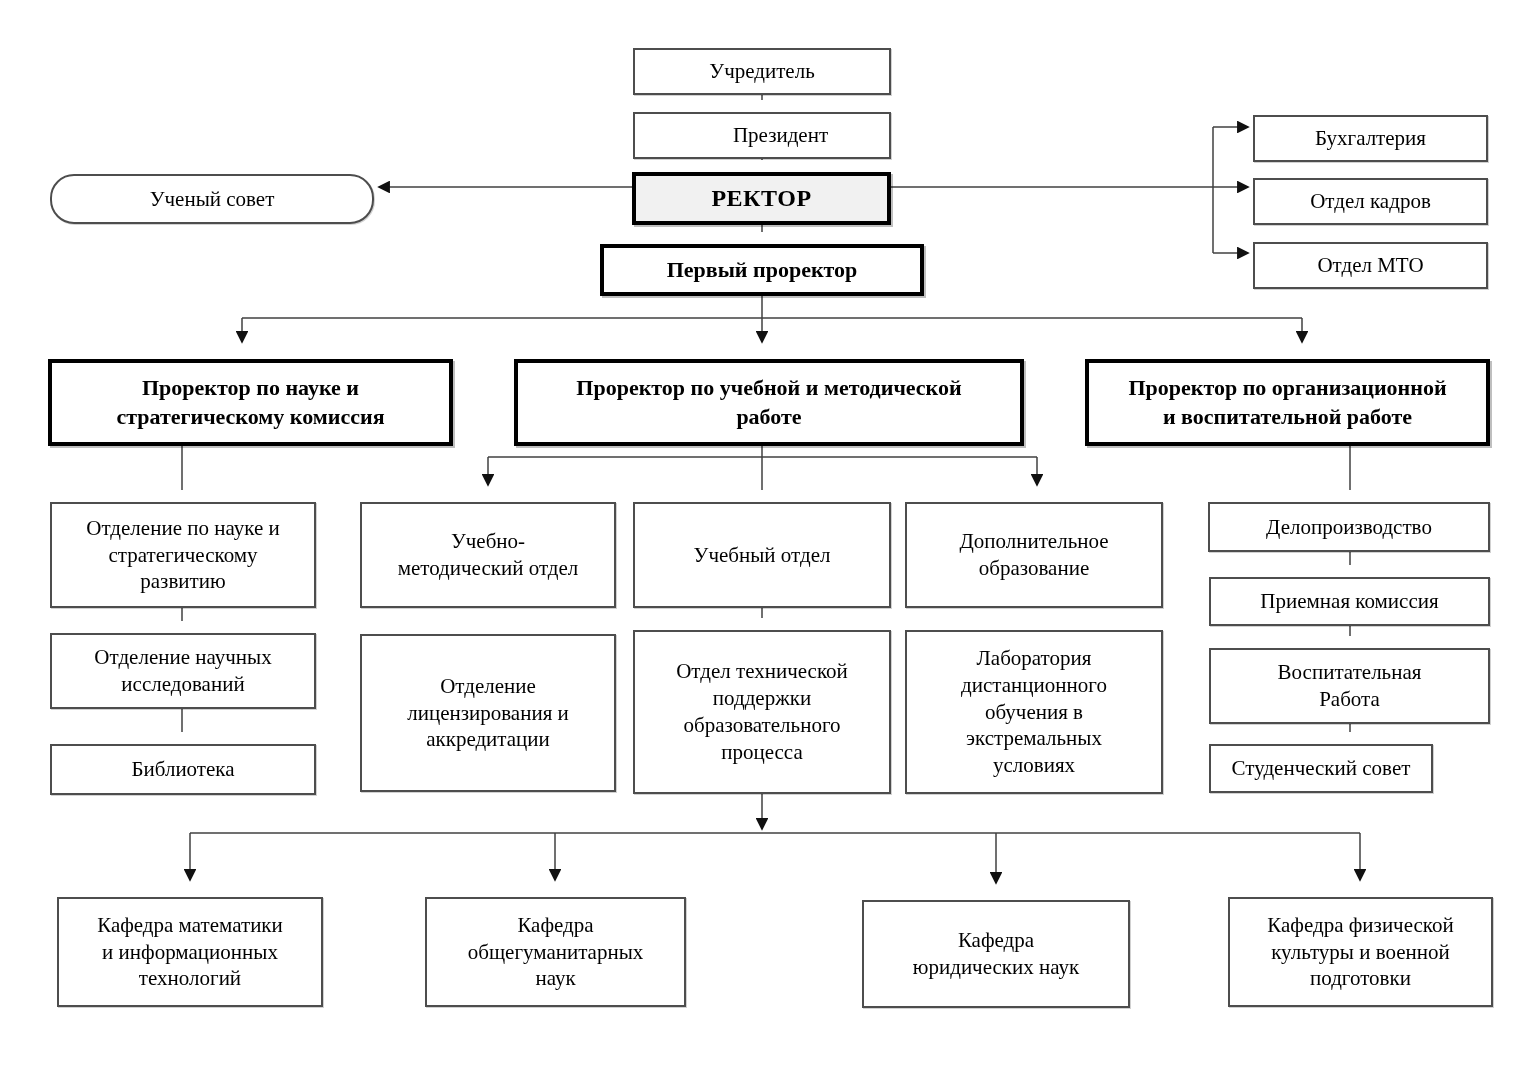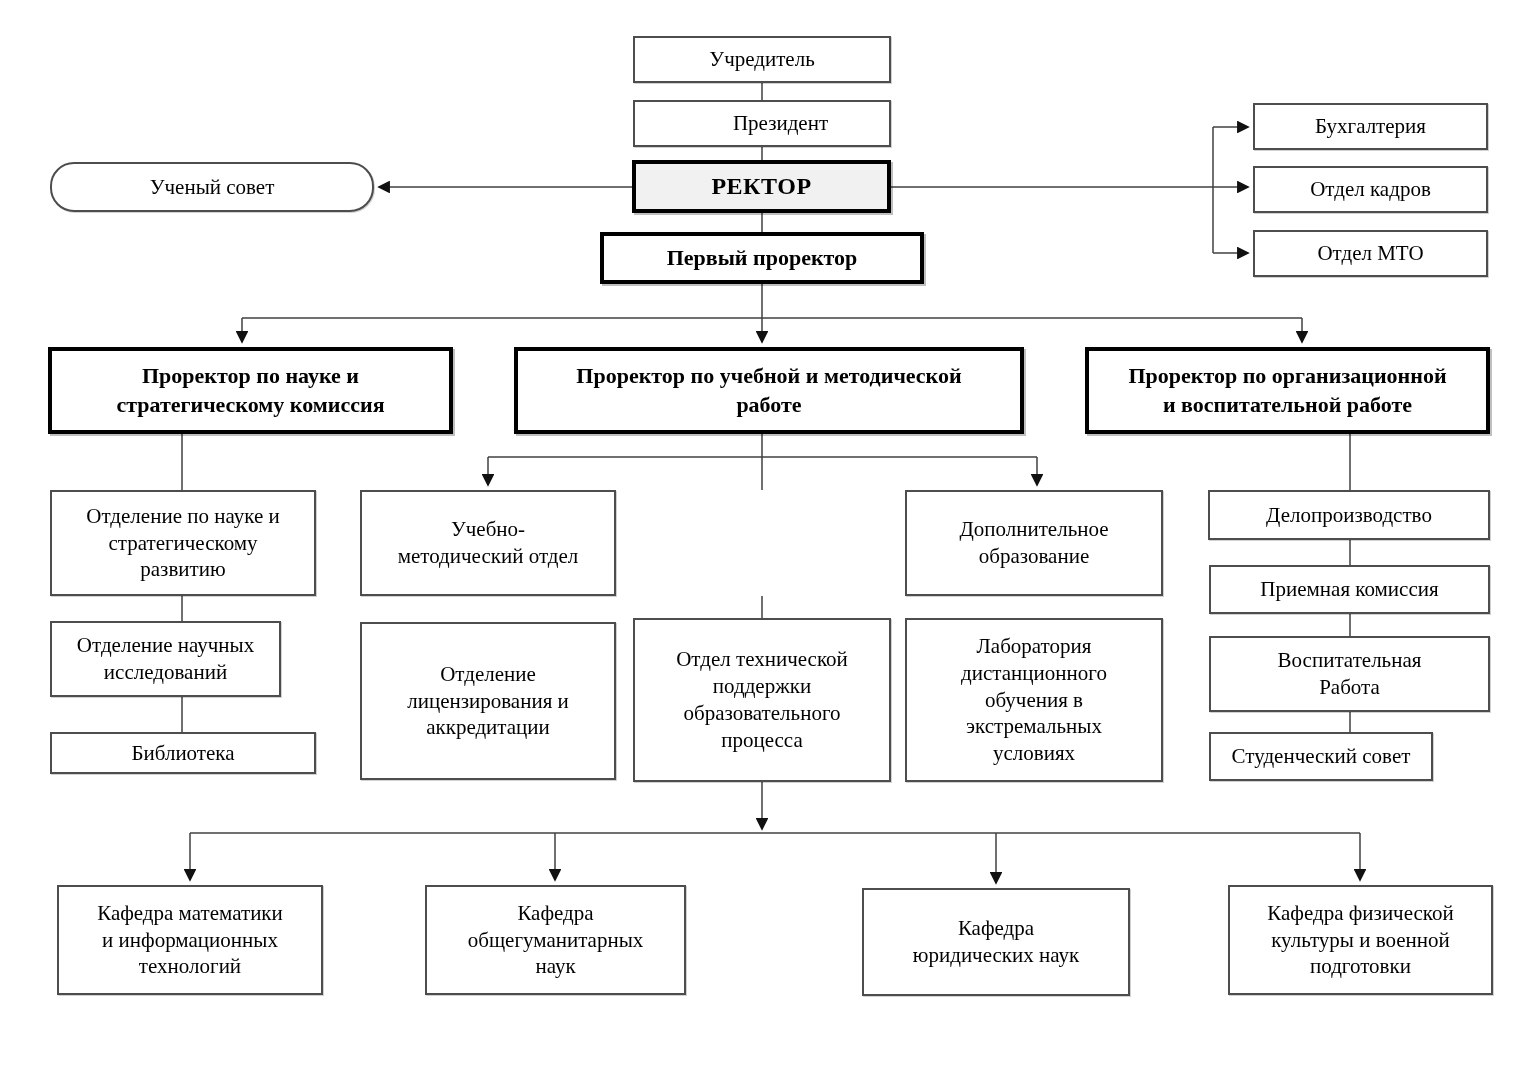--- a/index.html
+++ b/index.html
@@ -20,20 +20,21 @@
     align-items: center;
     justify-content: center;
     text-align: center;
     white-space: pre-line;
     background: #ffffff;
     border: 2px solid #4d4d4d;
     font-size: 21px;
     line-height: 1.28;
     padding: 2px 6px;
     box-shadow: 1px 1px 0 rgba(0,0,0,0.18);
+    margin-top: 12px;
   }
   .bold {
     border: 4px solid #000000;
     font-weight: bold;
     font-size: 22px;
     box-shadow: 2px 2px 0 rgba(0,0,0,0.25);
   }
   .rector {
     background: #f1f1f1;
     font-size: 24px;
@@ -107,26 +108,27 @@
   <div class="box bold" style="left:48px; top:347px; width:405px; height:87px;">Проректор по науке и
 стратегическому комиссия</div>
   <div class="box bold" style="left:514px; top:347px; width:510px; height:87px;">Проректор по учебной и методической
 работе</div>
   <div class="box bold" style="left:1085px; top:347px; width:405px; height:87px;">Проректор по организационной
 и воспитательной работе</div>
 
   <div class="box" style="left:50px; top:490px; width:266px; height:106px;">Отделение по науке и
 стратегическому
 развитию</div>
-  <div class="box" style="left:50px; top:621px; width:231px; height:76px;">Отделение научных
+  <div class="box" style="left:50px; top:621px; width:266px; height:76px;">Отделение научных
 исследований</div>
-  <div class="box" style="left:50px; top:732px; width:266px; height:42px;">Библиотека</div>
+  <div class="box" style="left:50px; top:732px; width:266px; height:51px;">Библиотека</div>
 
   <div class="box" style="left:360px; top:490px; width:256px; height:106px;">Учебно-
 методический отдел</div>
+  <div class="box" style="left:633px; top:490px; width:258px; height:106px;">Учебный отдел</div>
   <div class="box" style="left:905px; top:490px; width:258px; height:106px;">Дополнительное
 образование</div>
 
   <div class="box" style="left:360px; top:622px; width:256px; height:158px;">Отделение
 лицензирования и
 аккредитации</div>
   <div class="box" style="left:633px; top:618px; width:258px; height:164px;">Отдел технической
 поддержки
 образовательного
 процесса</div>

